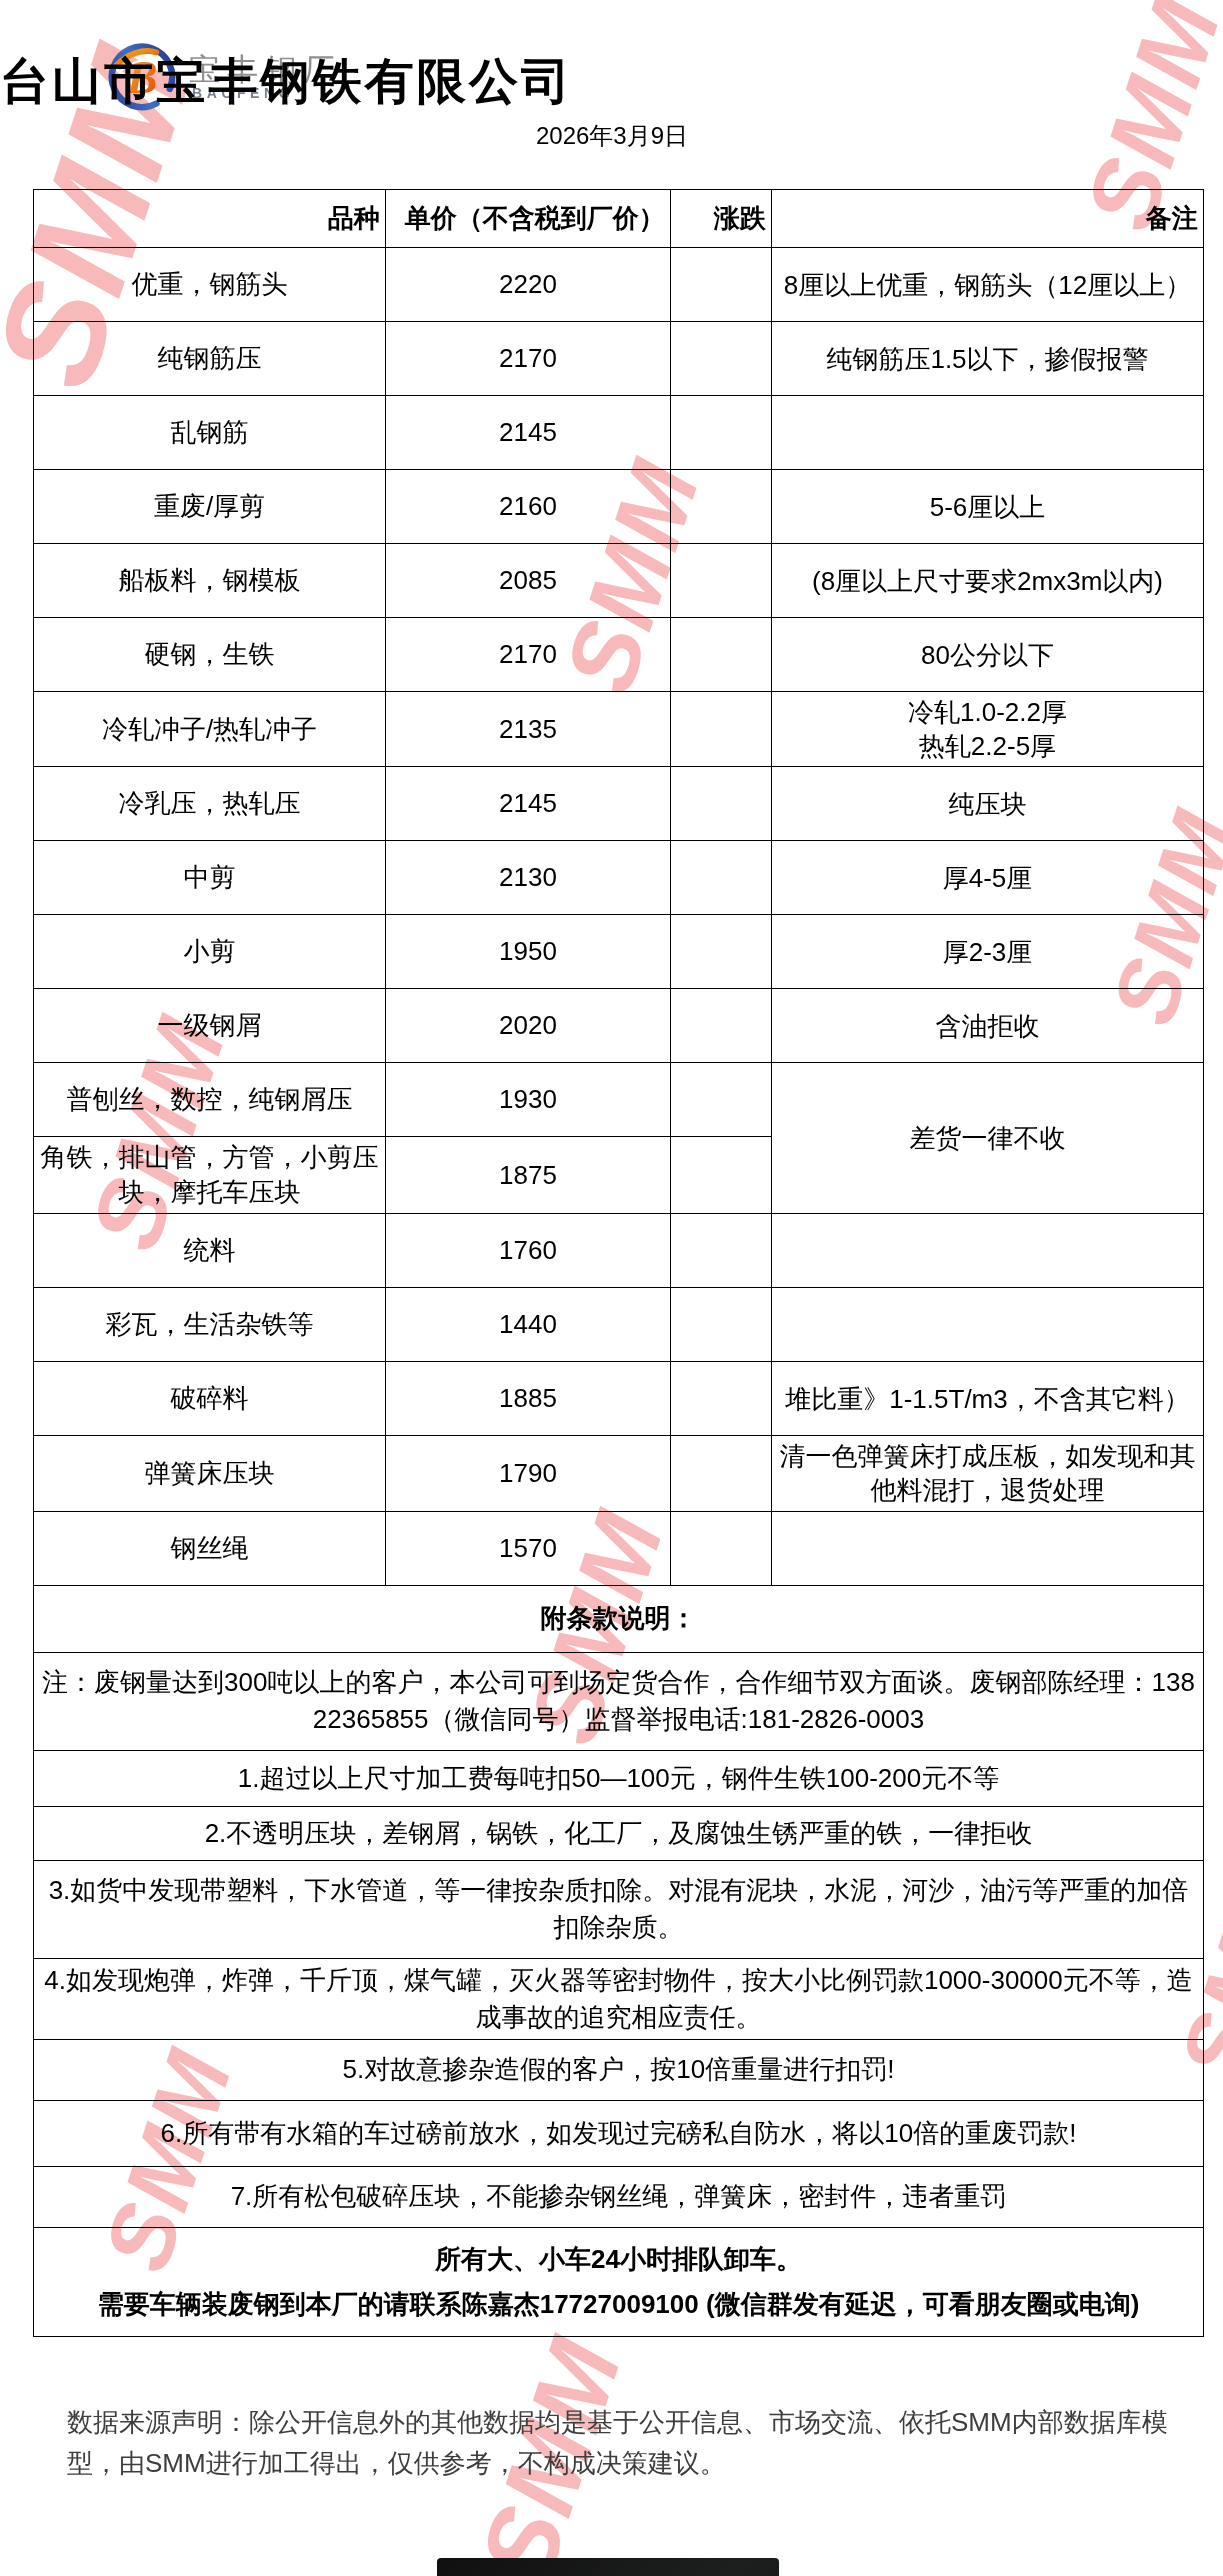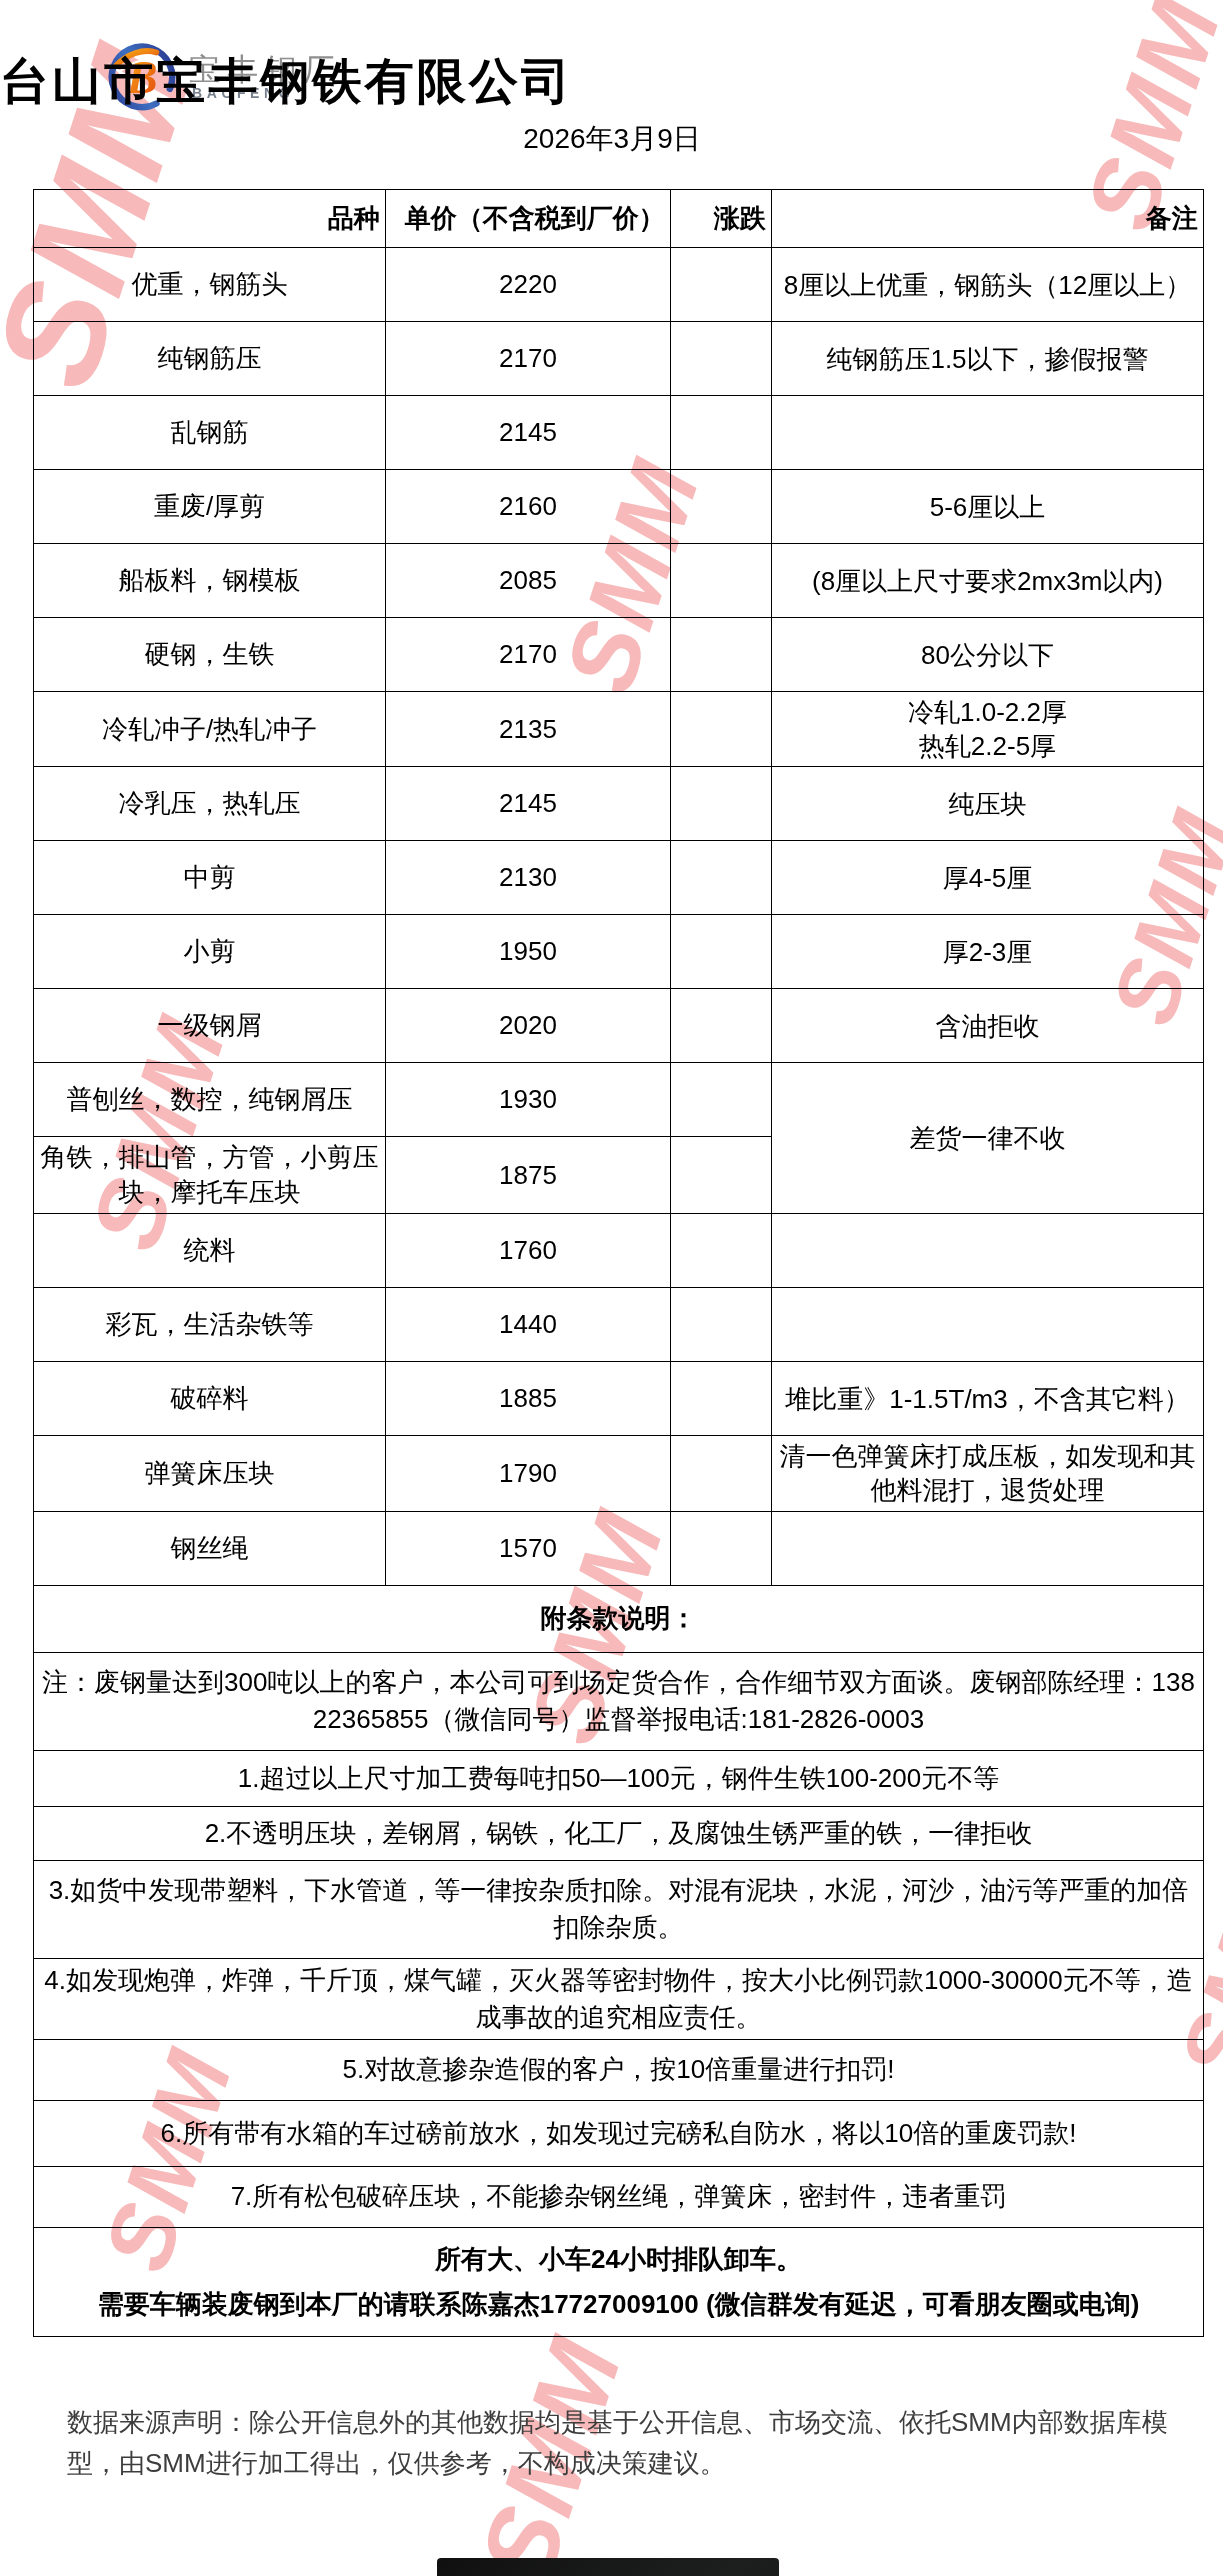--- a/index.html
+++ b/index.html
@@ -25,21 +25,21 @@
   
   .hdr{position:absolute;left:0;top:0;width:100%;z-index:2;}
   .logo{position:absolute;left:106px;top:36px;width:289px;height:124px;}
   .logo svg{position:absolute;left:0;top:2.1px;}
   .logo-cn{position:absolute;left:83px;top:13.4px;font-size:31px;color:#8f8f8f;letter-spacing:7.2px;}
   .logo-en{position:absolute;left:86px;top:49px;font-size:14px;font-weight:bold;color:#77808d;letter-spacing:4.6px;}
   .page-title{
     position:absolute;left:0;top:49px;width:100%;text-align:left;
     font-size:49px;font-weight:900;letter-spacing:3.1px;color:#000;
   }
-  .page-date{position:absolute;left:0;top:120px;width:100%;text-align:center;font-size:28px;}
+  .page-date{position:absolute;left:0;top:120px;width:100%;text-align:center;font-size:24px;}
   
   table.price{
     position:absolute;left:33px;top:189px;width:1171px;z-index:2;
     border-collapse:collapse;table-layout:fixed;background:transparent;
   }
   table.price th,table.price td{
     border:1.5px solid #000;text-align:center;vertical-align:middle;
     padding:3.1px 5.2px;background:transparent;word-break:break-all;
   }
   table.price th{font-size:26px;font-weight:bold;text-align:right;}

